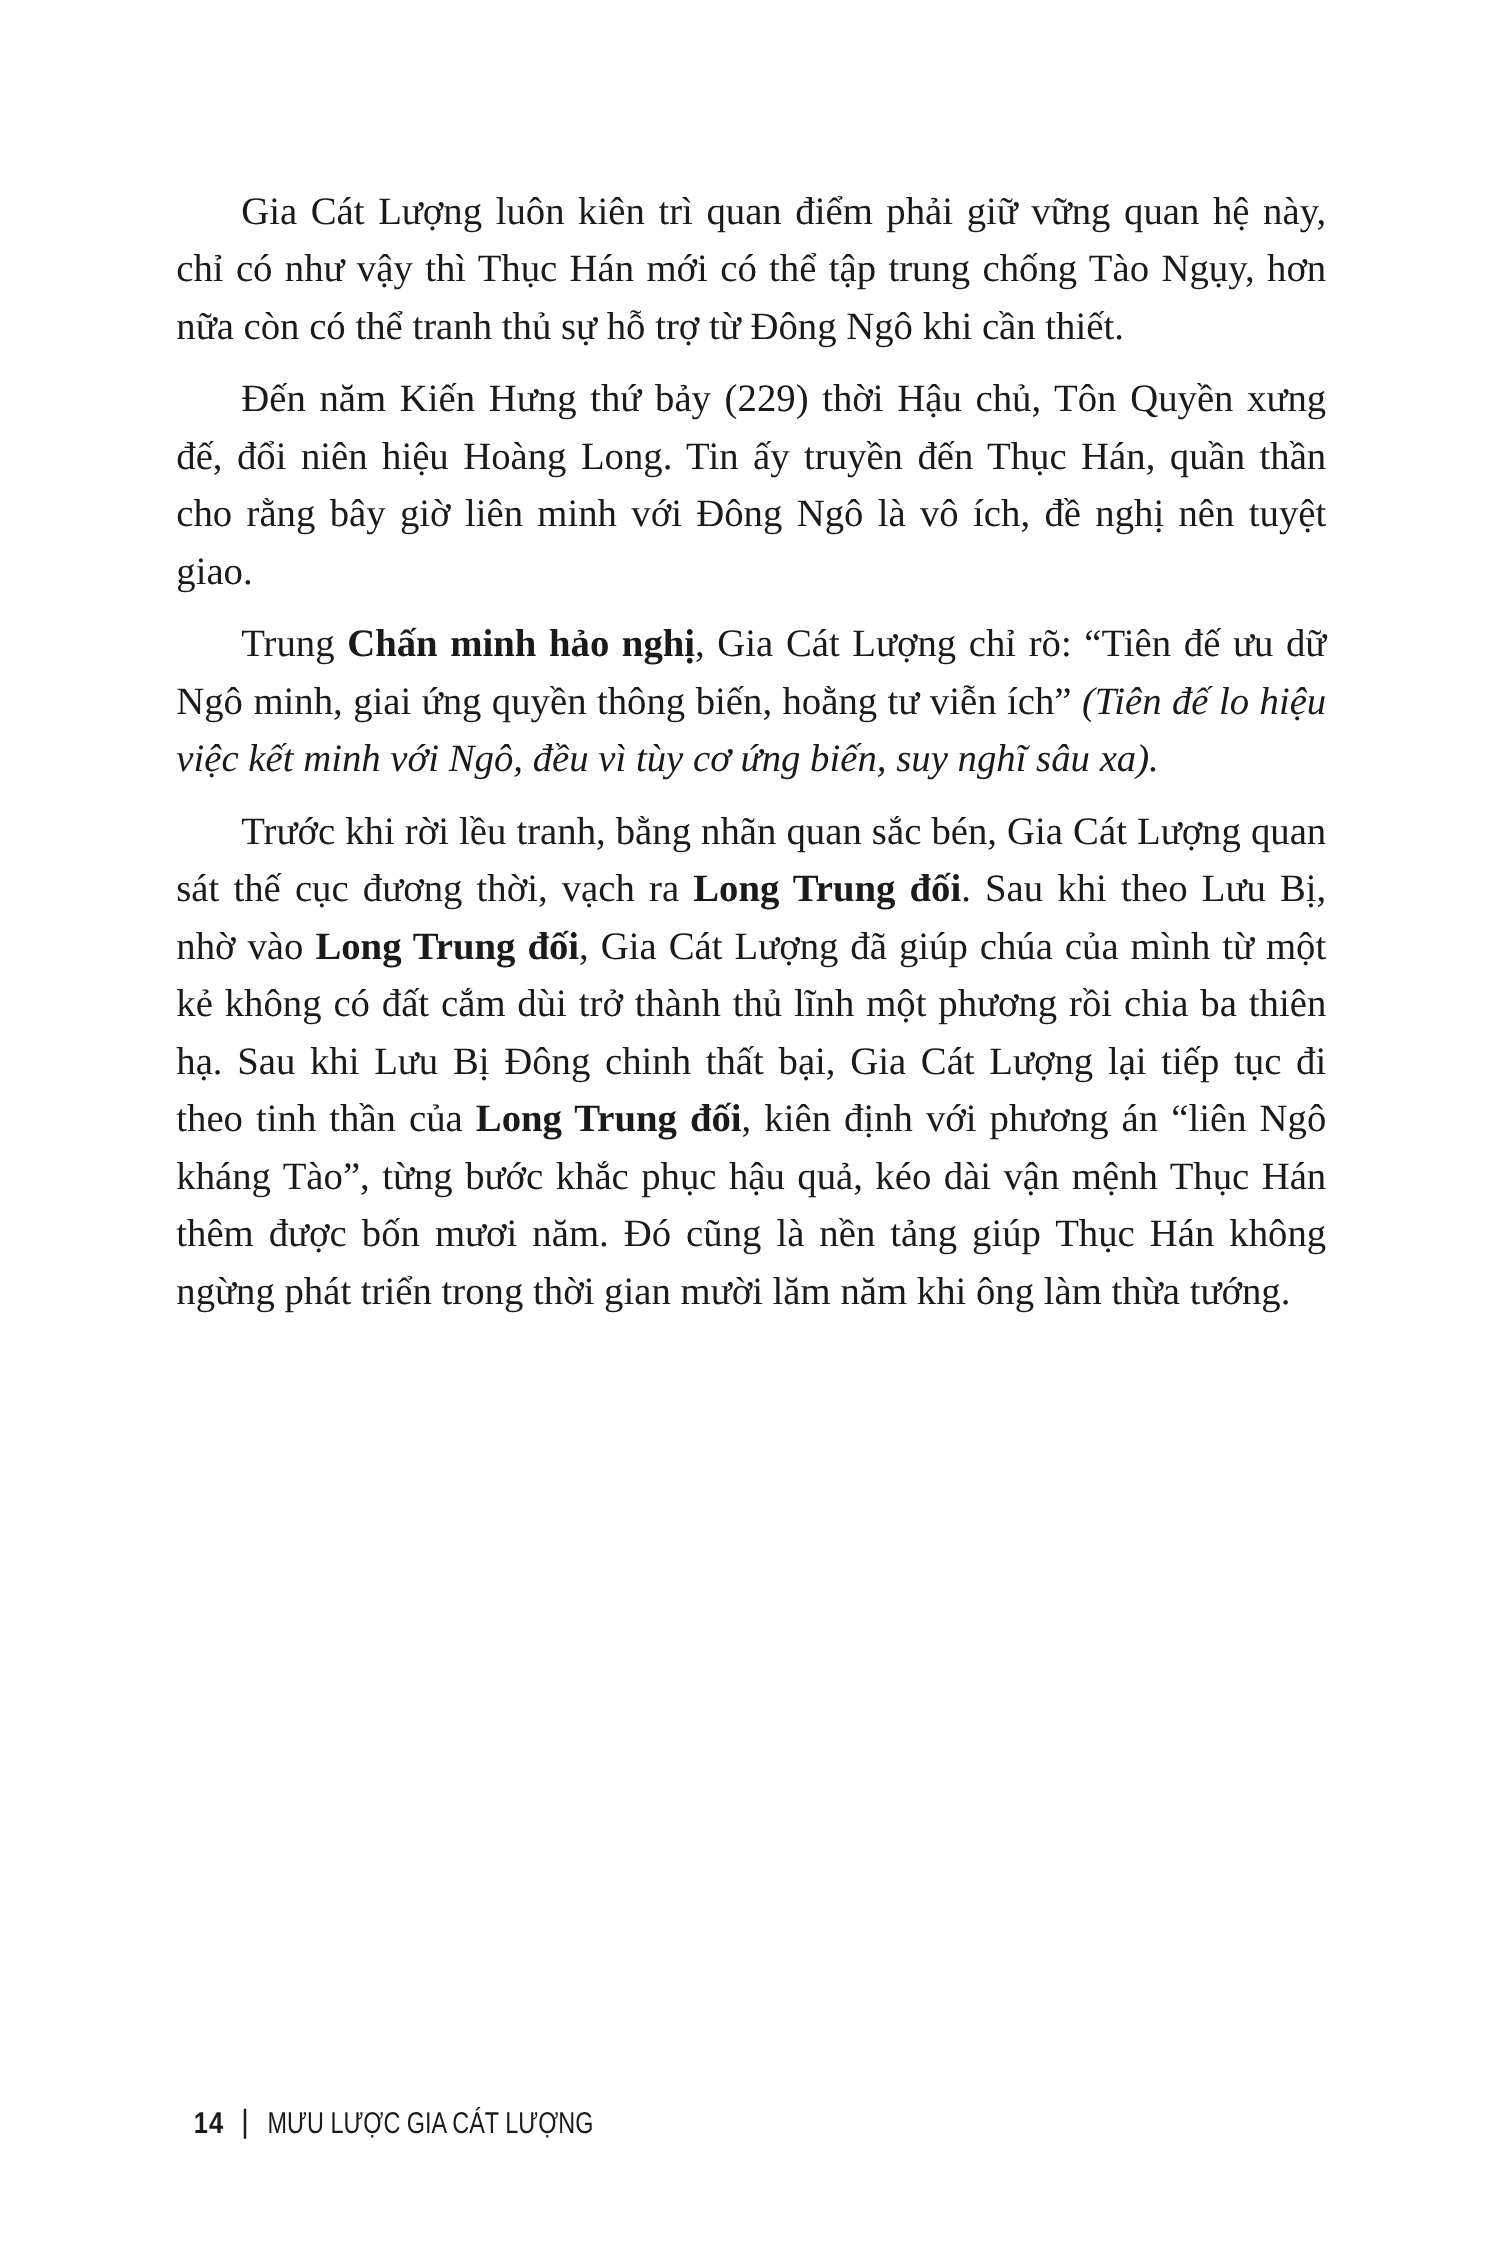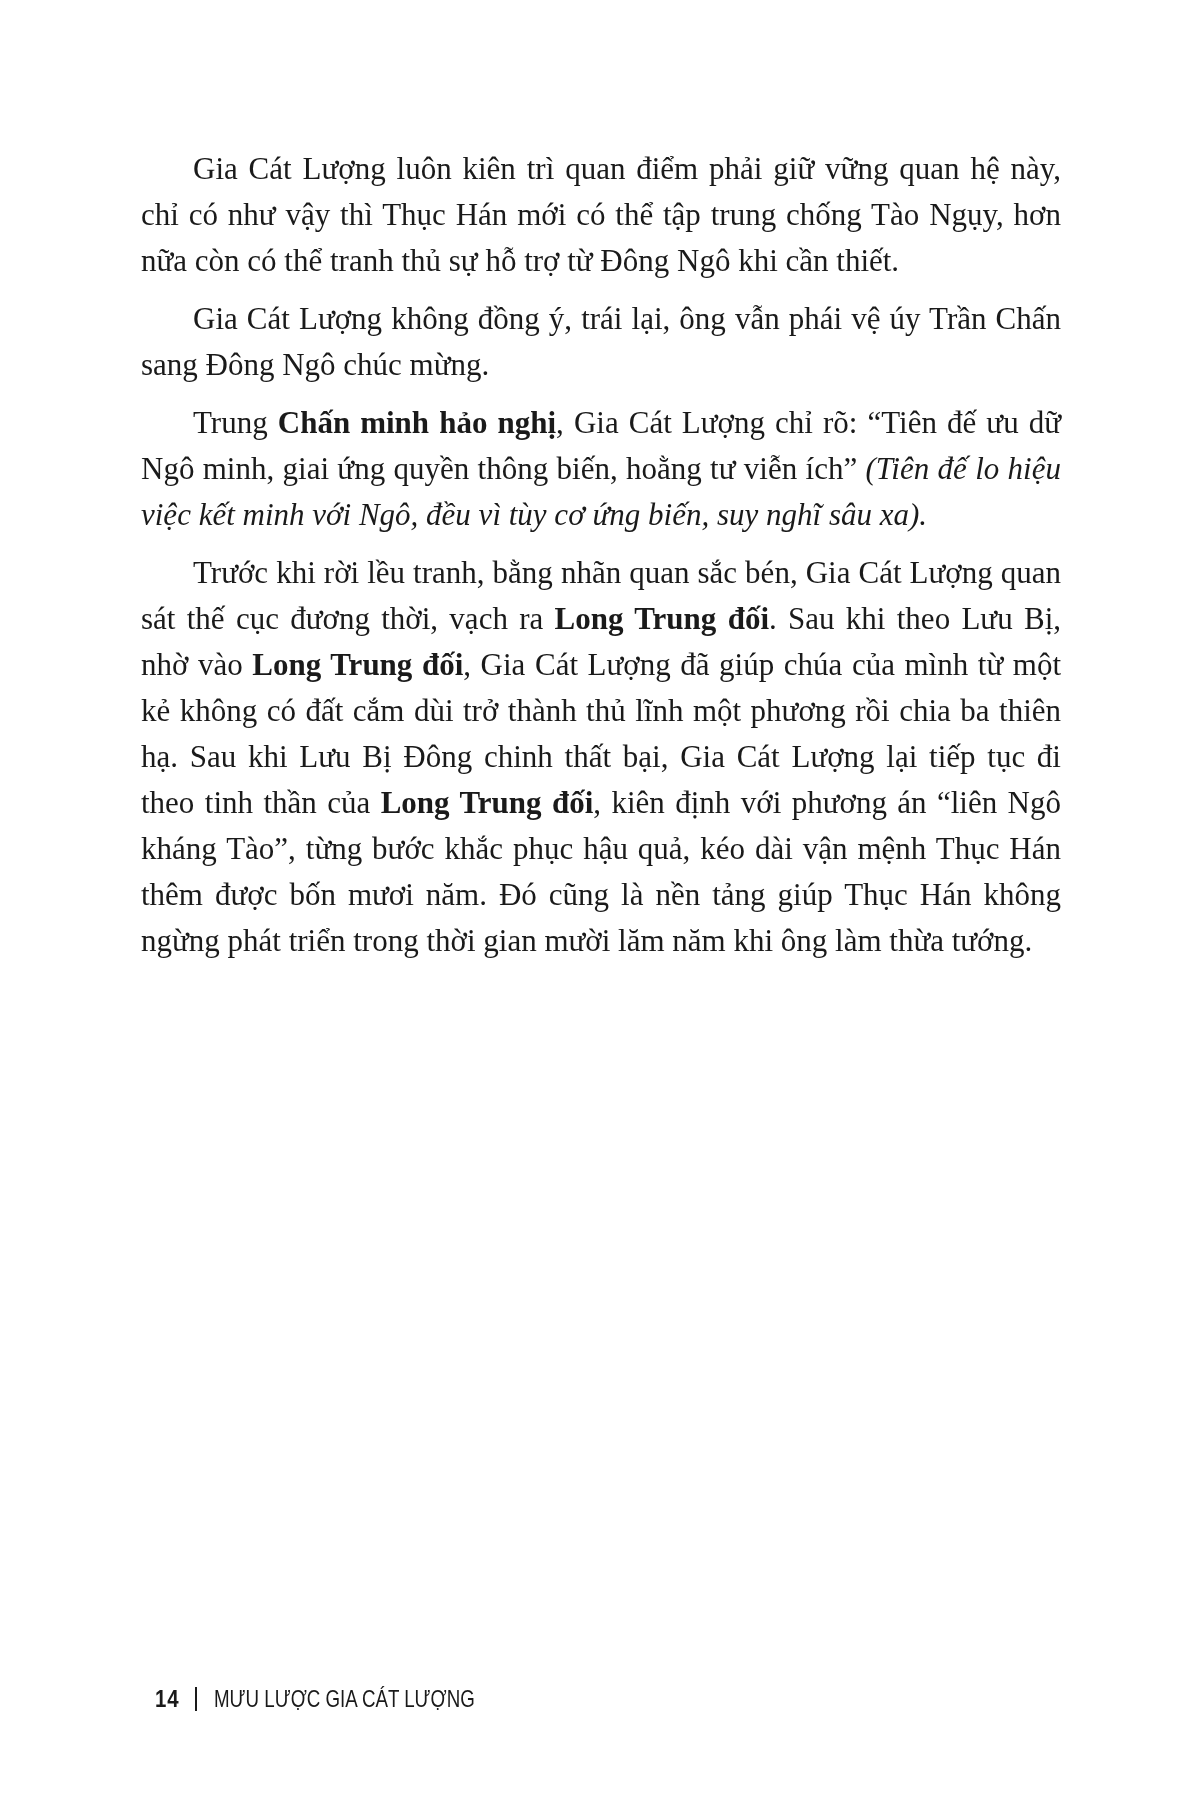--- a/index.html
+++ b/index.html
@@ -22,21 +22,21 @@
   .page-num { font-size: 24px; font-weight: bold; letter-spacing: 1px; transform: scaleX(0.85); transform-origin: left center; width: 30px; }
   .sep { width: 1.5px; height: 24px; background: #1a1a1a; margin: 0 17px 0 10px; }
   .running-title { font-size: 24px; letter-spacing: 0px; transform: scaleX(0.78); transform-origin: left center; white-space: nowrap; }
 </style>
 </head>
 <body>
 
 <div class="page">
   <div class="body-text">
     <p><span>Gia Cát Lượng luôn kiên trì quan điểm phải giữ vững quan hệ này, chỉ có như vậy thì Thục Hán mới có thể tập trung chống Tào Ngụy, hơn nữa còn có thể tranh thủ sự hỗ trợ từ Đông Ngô khi cần thiết.</span></p>
-    <p><span>Gia Cát Lượng không đồng ý, trái lại, ông vẫn phái vệ úy Trần Chấn sang Đông Ngô chúc mừng.</span></p>
+    <p><span>Đến năm Kiến Hưng thứ bảy (229) thời Hậu chủ, Tôn Quyền xưng đế, đổi niên hiệu Hoàng Long. Tin ấy truyền đến Thục Hán, quần thần cho rằng bây giờ liên minh với Đông Ngô là vô ích, đề nghị nên tuyệt giao.</span></p>
     <p><span>Trung </span><b>Chấn minh hảo nghị</b><span>, Gia Cát Lượng chỉ rõ: “Tiên đế ưu dữ Ngô minh, giai ứng quyền thông biến, hoằng tư viễn ích” </span><i>(Tiên đế lo hiệu việc kết minh với Ngô, đều vì tùy cơ ứng biến, suy nghĩ sâu xa).</i></p>
     <p><span>Trước khi rời lều tranh, bằng nhãn quan sắc bén, Gia Cát Lượng quan sát thế cục đương thời, vạch ra </span><b>Long Trung đối</b><span>. Sau khi theo Lưu Bị, nhờ vào </span><b>Long Trung đối</b><span>, Gia Cát Lượng đã giúp chúa của mình từ một kẻ không có đất cắm dùi trở thành thủ lĩnh một phương rồi chia ba thiên hạ. Sau khi Lưu Bị Đông chinh thất bại, Gia Cát Lượng lại tiếp tục đi theo tinh thần của </span><b>Long Trung đối</b><span>, kiên định với phương án “liên Ngô kháng Tào”, từng bước khắc phục hậu quả, kéo dài vận mệnh Thục Hán thêm được bốn mươi năm. Đó cũng là nền tảng giúp Thục Hán không ngừng phát triển trong thời gian mười lăm năm khi ông làm thừa tướng.</span></p>
   </div>
 
   <div class="footer">
     <span class="page-num">14</span>
     <span class="sep"></span>
     <span class="running-title">MƯU LƯỢC GIA CÁT LƯỢNG</span>
   </div>
 </div>

